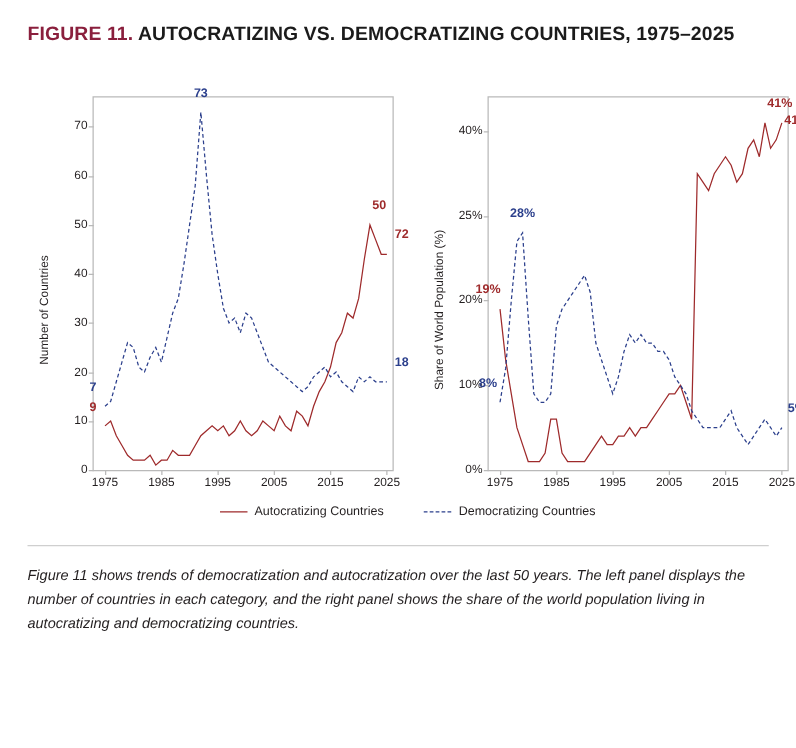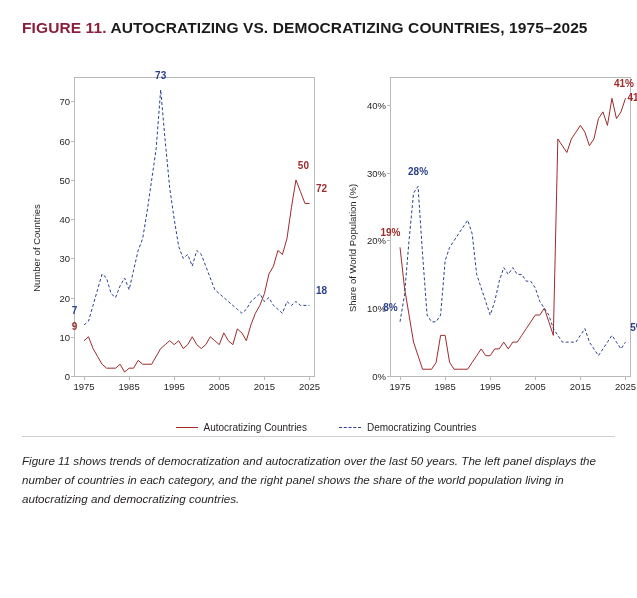--- a/index.html
+++ b/index.html
@@ -92,21 +92,21 @@
     font-weight:bold;
     white-space:nowrap;
     transform:translate(-50%,-50%);
   }
   .anno.red{color:#9e2a2b;}
   .anno.blue{color:#2b3f8c;}
   
   .legend{
     position:absolute;
     left:0;right:0;
-    top:422px;
+    top:404px;
     display:flex;
     justify-content:center;
     align-items:center;
     gap:32px;
     font-size:10px;
     margin-left:15px;
   }
   .legend-item{display:flex;align-items:center;gap:6px;}
   .swatch-solid{display:inline-block;width:22px;height:0;border-top:1.6px solid #9e2a2b;}
   .swatch-dash{display:inline-block;width:22px;height:0;border-top:1.6px dashed #2b3f8c;}
@@ -189,21 +189,21 @@
         <svg class="series" id="svg1" viewBox="0 0 100 100" preserveAspectRatio="none">
             <polyline points="3.774,56.818 5.660,70.455 7.547,79.545 9.434,88.636 11.321,93.182 13.208,97.727 15.094,97.727 16.981,97.727 18.868,95.455 20.755,86.364 22.642,86.364 24.528,95.455 26.415,97.727 28.302,97.727 30.189,97.727 32.075,97.727 33.962,95.455 35.849,93.182 37.736,90.909 39.623,93.182 41.509,93.182 43.396,90.909 45.283,90.909 47.170,88.636 49.057,90.909 50.943,88.636 52.830,88.636 54.717,86.364 56.604,84.091 58.491,81.818 60.377,79.545 62.264,79.545 64.151,77.273 66.038,81.818 67.925,86.364 69.811,20.455 71.698,22.727 73.585,25.000 75.472,20.455 77.358,18.182 79.245,15.909 81.132,18.182 83.019,22.727 84.906,20.455 86.792,13.636 88.679,11.364 90.566,15.909 92.453,6.818 94.340,13.636 96.226,11.364 98.113,6.818" fill="none" stroke="#9e2a2b" stroke-width="1" vector-effect="non-scaling-stroke"></polyline>
             <polyline points="3.774,81.818 5.660,72.727 7.547,54.545 9.434,38.636 11.321,36.364 13.208,59.091 15.094,79.545 16.981,81.818 18.868,81.818 20.755,79.545 22.642,61.364 24.528,56.818 26.415,54.545 28.302,52.273 30.189,50.000 32.075,47.727 33.962,52.273 35.849,65.909 37.736,70.455 39.623,75.000 41.509,79.545 43.396,75.000 45.283,68.182 47.170,63.636 49.057,65.909 50.943,63.636 52.830,65.909 54.717,65.909 56.604,68.182 58.491,68.182 60.377,70.455 62.264,75.000 64.151,77.273 66.038,79.545 67.925,84.091 69.811,86.364 71.698,88.636 73.585,88.636 75.472,88.636 77.358,88.636 79.245,86.364 81.132,84.091 83.019,88.636 84.906,90.909 86.792,93.182 88.679,90.909 90.566,88.636 92.453,86.364 94.340,88.636 96.226,90.909 98.113,88.636" fill="none" stroke="#2b3f8c" stroke-width="1" vector-effect="non-scaling-stroke" stroke-dasharray="3,2.2"></polyline>
           </svg>
       <div class="ytick" style="top: 100%;">0%</div>
           <div class="ytickmark" style="top: 100%;"></div>
           <div class="ytick" style="top: 77.2727%;">10%</div>
           <div class="ytickmark" style="top: 77.2727%;"></div>
           <div class="ytick" style="top: 54.5455%;">20%</div>
           <div class="ytickmark" style="top: 54.5455%;"></div>
-          <div class="ytick" style="top: 31.8182%;">30%</div>
+          <div class="ytick" style="top: 31.8182%;">25%</div>
           <div class="ytickmark" style="top: 31.8182%;"></div>
           <div class="ytick" style="top: 9.09091%; text-align: right;">40%</div>
           <div class="ytickmark" style="top: 9.09091%;"></div>
           <div class="xtick" style="left: 3.77358%;">1975</div>
           <div class="xtickmark" style="left: 3.77358%;"></div>
           <div class="xtick" style="left: 22.6415%;">1985</div>
           <div class="xtickmark" style="left: 22.6415%;"></div>
           <div class="xtick" style="left: 41.5094%;">1995</div>
           <div class="xtickmark" style="left: 41.5094%;"></div>
           <div class="xtick" style="left: 60.3774%;">2005</div>

